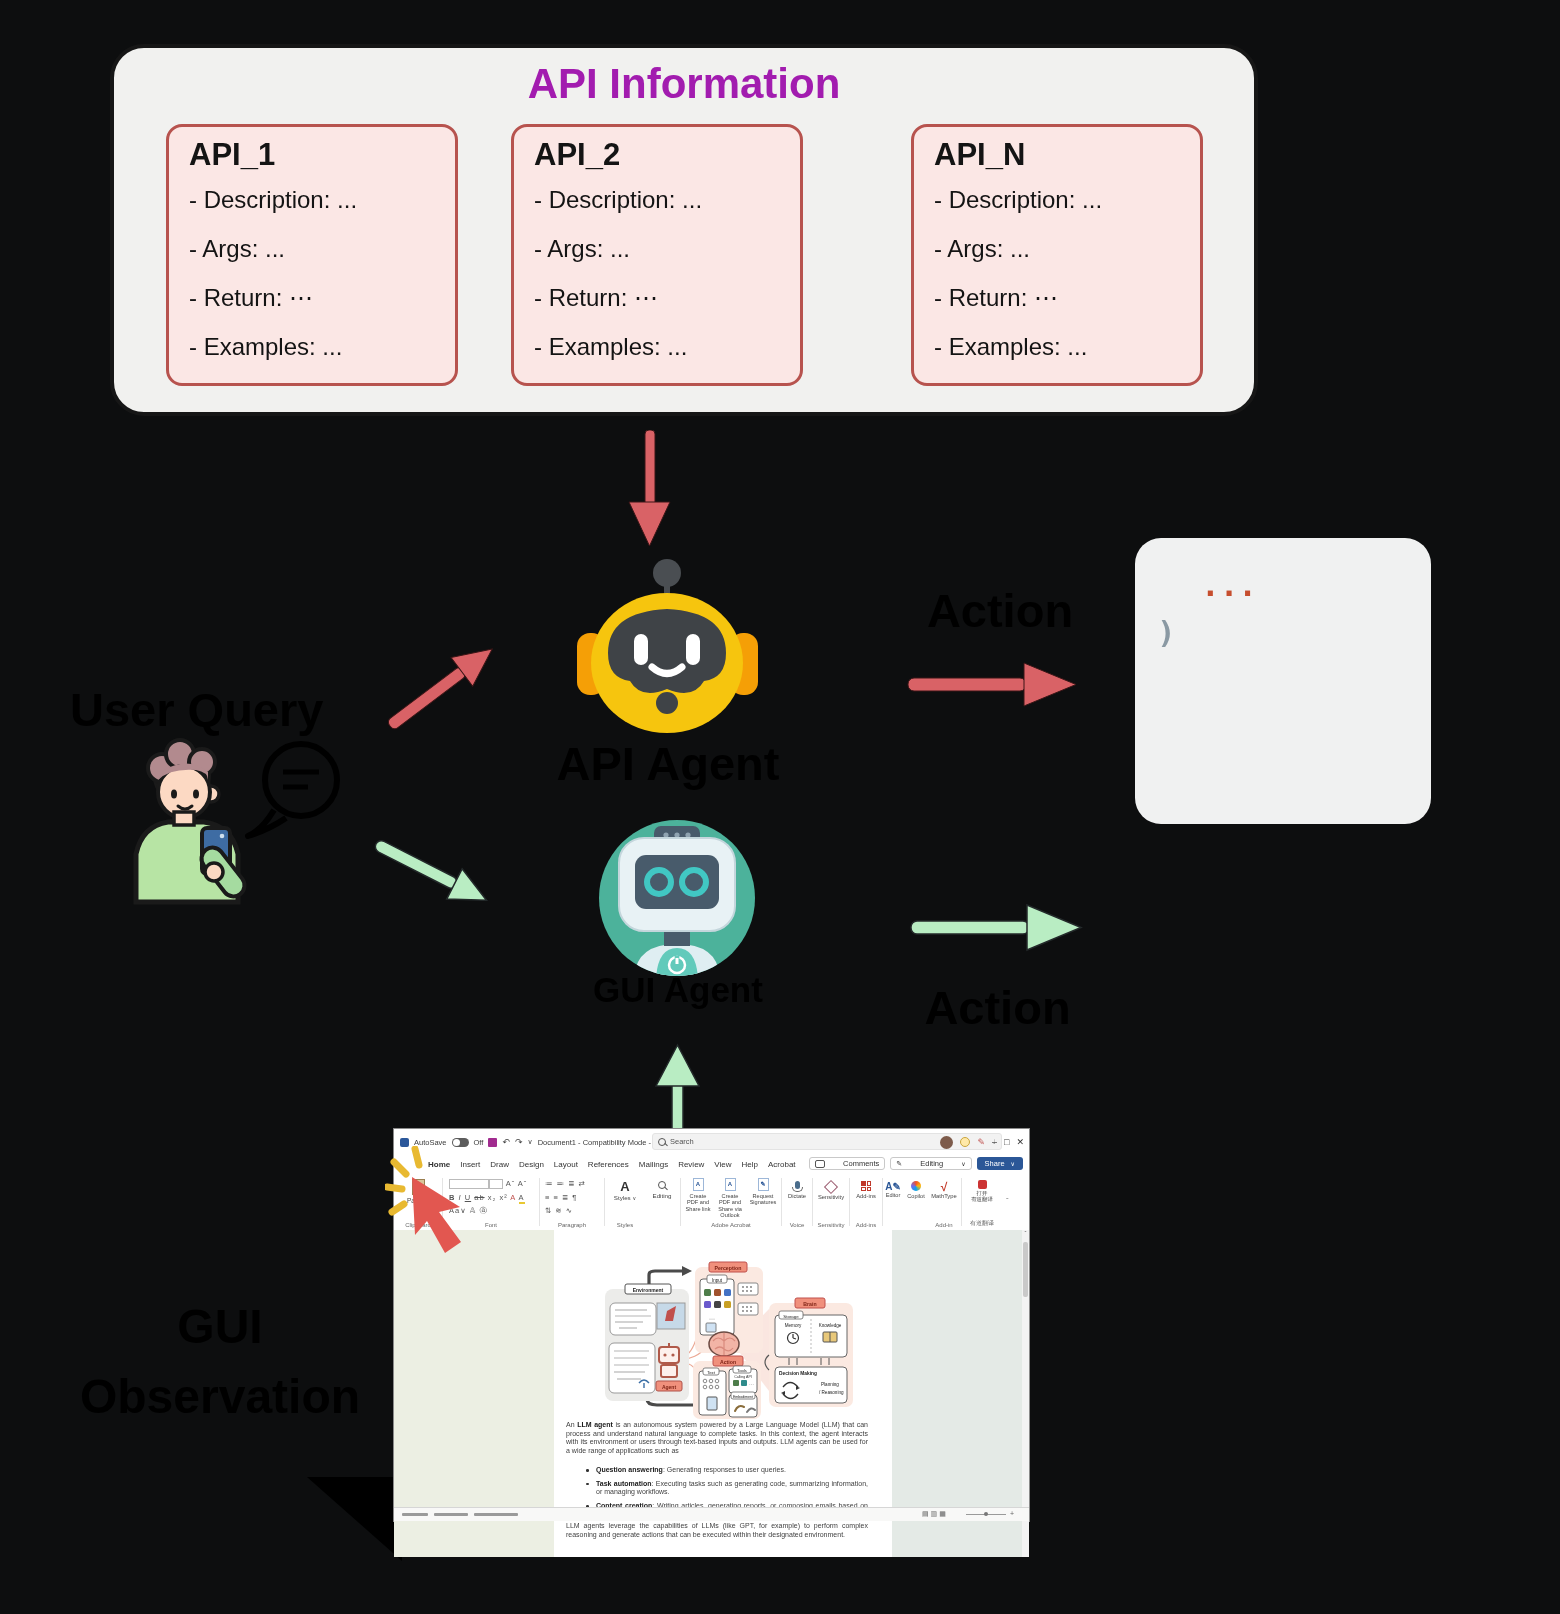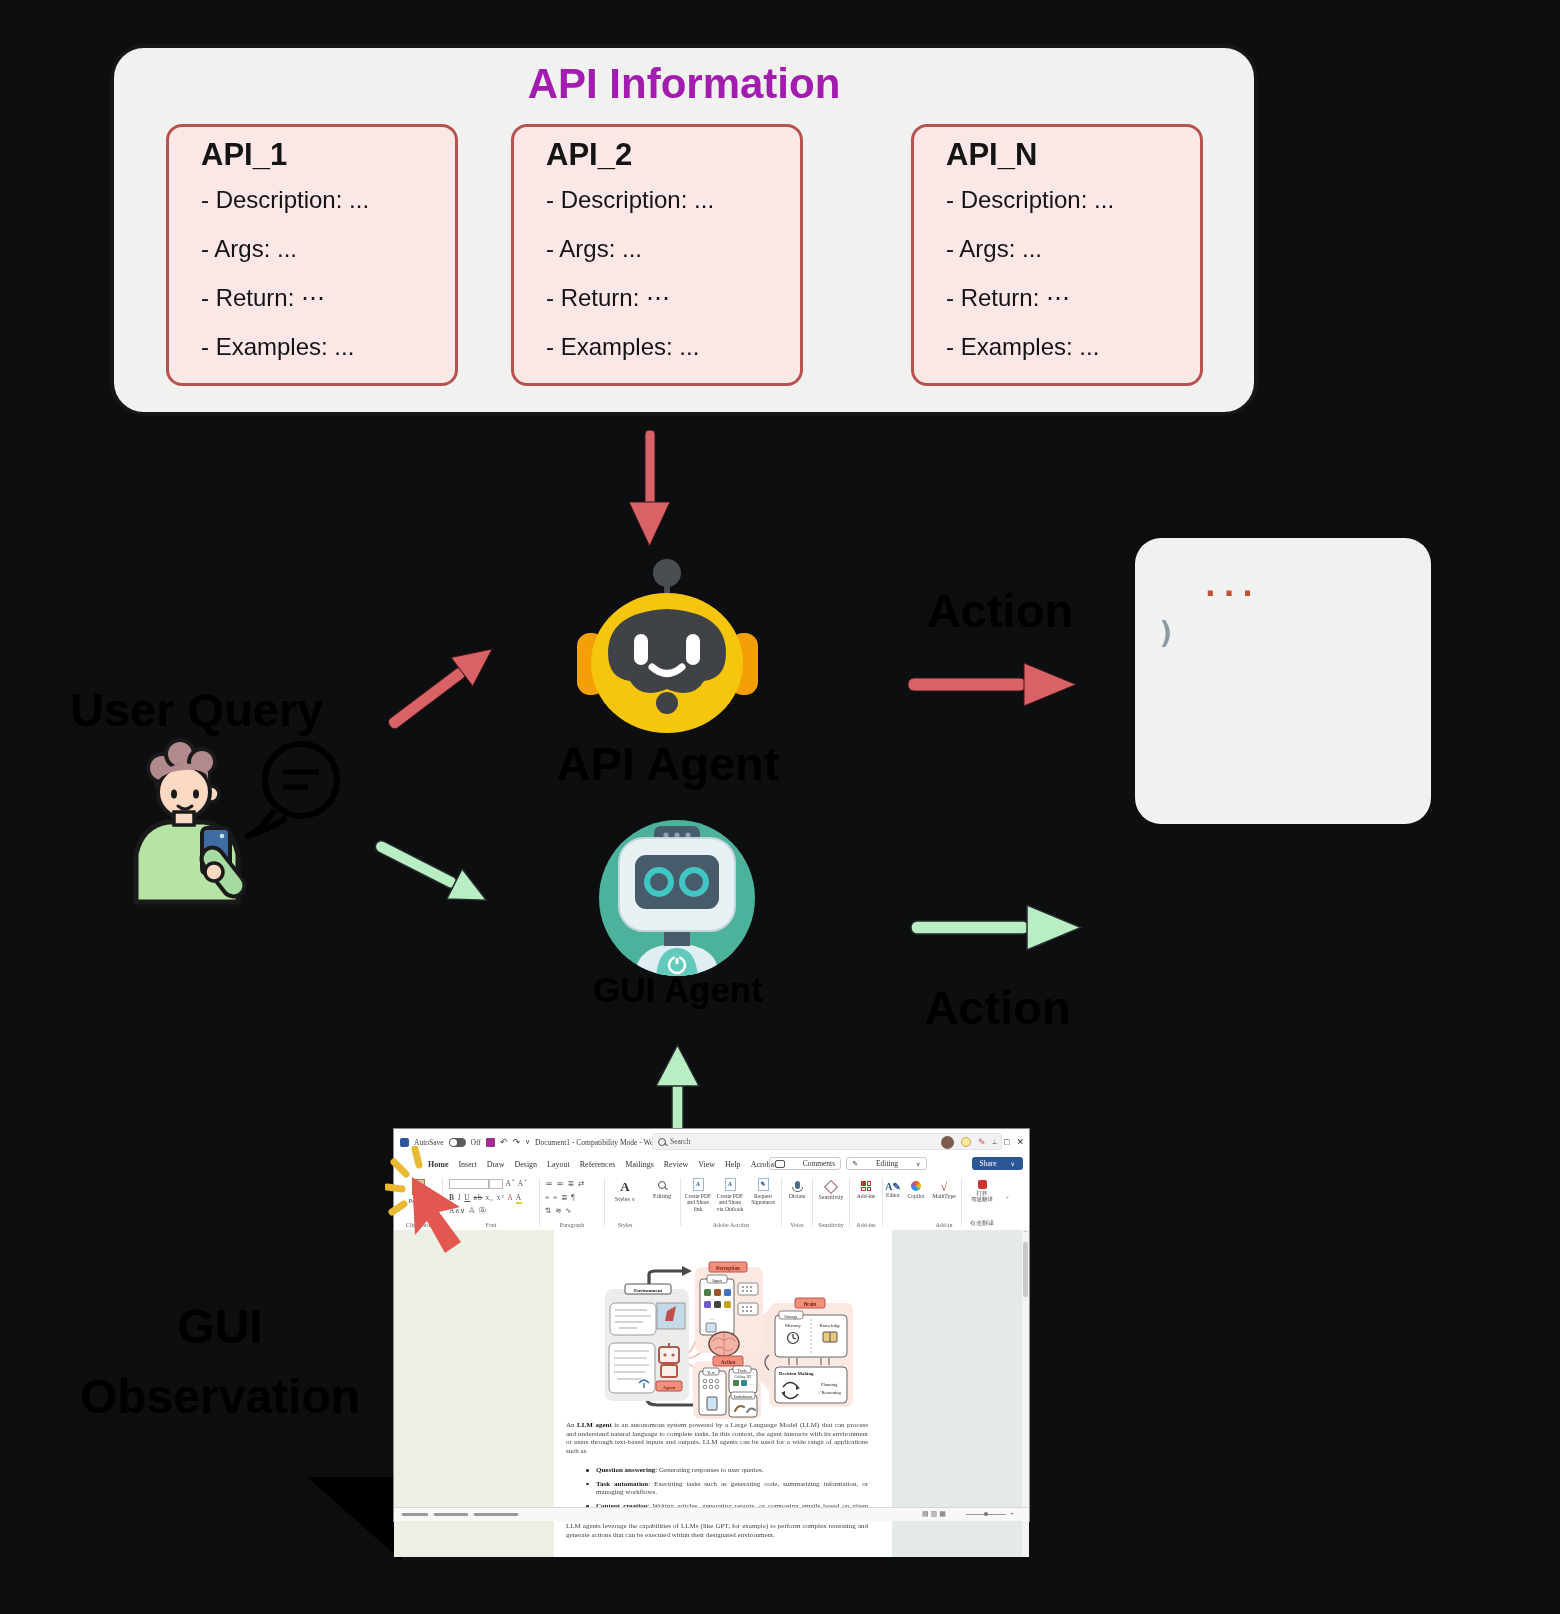--- a/index.html
+++ b/index.html
@@ -7,42 +7,42 @@
           font-family:"Liberation Sans","DejaVu Sans",sans-serif;}
   .abs{position:absolute;}
   .lbl{position:absolute;font-weight:bold;color:#000;}
 
   
   .api-panel{position:absolute;left:110px;top:44px;width:1148px;height:372px;background:#f1f1ef;
              border:4px solid #161616;border-radius:34px;box-sizing:border-box;}
   .api-title{position:absolute;top:12px;left:0;width:100%;text-align:center;font-size:42px;
              font-weight:bold;color:#a21caf;}
   .api-card{position:absolute;top:76px;width:292px;height:262px;background:#fbe7e5;
-            border:3px solid #b7534e;border-radius:16px;box-sizing:border-box;padding:10px 32px;color:#141414;}
+            border:3px solid #b7534e;border-radius:16px;box-sizing:border-box;padding:10px 20px;color:#141414;}
   .api-card .card-title{font-size:31px;font-weight:bold;margin-bottom:2px;}
   .api-card .card-line{font-size:24px;line-height:49px;white-space:nowrap;}
   .c1{left:52px}.c2{left:397px}.c3{left:797px}
 
   
   .code-box{position:absolute;left:1135px;top:538px;width:296px;height:286px;background:#f0f1f1;
             border-radius:26px;box-sizing:border-box;padding:24px 0 0 22px;
             font-family:"DejaVu Sans Mono",monospace;font-size:31px;font-weight:bold;line-height:47px;}
   .c-head{color:#5e7383}.c-gray{color:#8a99a3}.c-eq{color:#a4a81f}.c-red{color:#c64e2e}
   .ind{padding-left:44px}
   .click-box{position:absolute;left:1135px;top:886px;width:358px;height:107px;background:#ddecf4;
              border:5px solid #397089;border-radius:20px;box-sizing:border-box;display:flex;
              align-items:center;justify-content:center;font-size:34px;font-weight:bold;color:#000;
              font-family:"DejaVu Sans","Liberation Sans",sans-serif;}
 
   .tri-callout{position:absolute;left:307px;top:1477px;width:95px;height:84px;background:#000;
                clip-path:polygon(0 0,100% 0,100% 100%);}
 
   
   .word{position:absolute;left:393px;top:1128px;width:637px;height:394px;background:#fff;
-        border:1px solid #8a8a8a;box-sizing:border-box;font-family:Liberation Serif, serif;}
+        border:1px solid #8a8a8a;box-sizing:border-box;font-family:Liberation Sans, sans-serif;}
   .wtitle{position:absolute;left:0;top:0;right:0;height:26px;background:#fff;}
   .wt-left{position:absolute;left:6px;top:0;height:26px;display:flex;align-items:center;gap:5px;
            font-size:7.5px;color:#3b3b3b;}
   .appicon{width:9px;height:9px;background:#2b579a;border-radius:2px;}
   .tgl{width:17px;height:9px;background:#5c5c5c;border-radius:5px;position:relative;}
   .tgl::before{content:"";position:absolute;left:1px;top:1px;width:7px;height:7px;border-radius:50%;background:#fff;}
   .floppy{width:9px;height:9px;background:#a12b8f;border-radius:1px;}
   .tb-glyph{font-size:9px;color:#444;}
   .shield{width:8px;height:9px;background:#3f72b5;clip-path:polygon(0 0,100% 0,100% 60%,50% 100%,0 60%);}
   .wsearch{position:absolute;left:258px;top:4px;width:350px;height:17px;background:#f2f2f2;
@@ -57,21 +57,21 @@
   .bulb{width:8px;height:8px;border-radius:50%;background:#ffe9a8;border:1px solid #caa53d;}
   .pen{font-size:9px;color:#c0504d;}
   .winbtn{font-size:9px;color:#333;}
 
   .wtabs{position:absolute;left:0;top:26px;right:0;height:19px;background:#fff;font-size:8px;color:#333;}
   .tabrow{position:absolute;left:34px;top:0;height:19px;display:flex;align-items:center;gap:10px;}
   .tab.sel{font-weight:bold;}
   .wt-actions{position:absolute;right:6px;top:2px;display:flex;align-items:center;gap:5px;font-size:7.5px;}
   .pill{border:1px solid #c9c9c9;border-radius:3px;padding:1px 5px;display:flex;align-items:center;gap:18px;color:#333;}
   .cmt{width:8px;height:6px;border:1px solid #555;border-radius:2px;}
-  .sharebtn{background:#2b5797;color:#fff;border-radius:3px;padding:2px 8px;display:flex;gap:14px;align-items:center;margin-left:40px;}
+  .sharebtn{background:#2b5797;color:#fff;border-radius:3px;padding:2px 8px;display:flex;gap:6px;align-items:center;}
 
   .wribbon{position:absolute;left:0;top:45px;right:0;height:56px;background:#fff;border-bottom:1px solid #d8d8d8;
            font-size:6.5px;color:#444;}
   .rgroup{position:absolute;top:0;height:56px;}
   .rlabel{position:absolute;bottom:2px;left:0;width:100%;text-align:center;font-size:6px;color:#666;white-space:nowrap;}
   .rdiv{position:absolute;top:4px;bottom:4px;width:1px;background:#e4e4e4;}
   .pastebtn{position:absolute;left:10px;top:5px;width:28px;text-align:center;}
   .pasteicon{width:11px;height:14px;margin:0 auto 2px;background:#d9c49a;border:1px solid #9a7e4f;position:relative;}
   .pasteicon::after{content:"";position:absolute;left:2px;top:3px;width:6px;height:9px;background:#fff;}
   .glyphrow{position:absolute;white-space:nowrap;font-size:7.5px;color:#555;letter-spacing:1px;}

